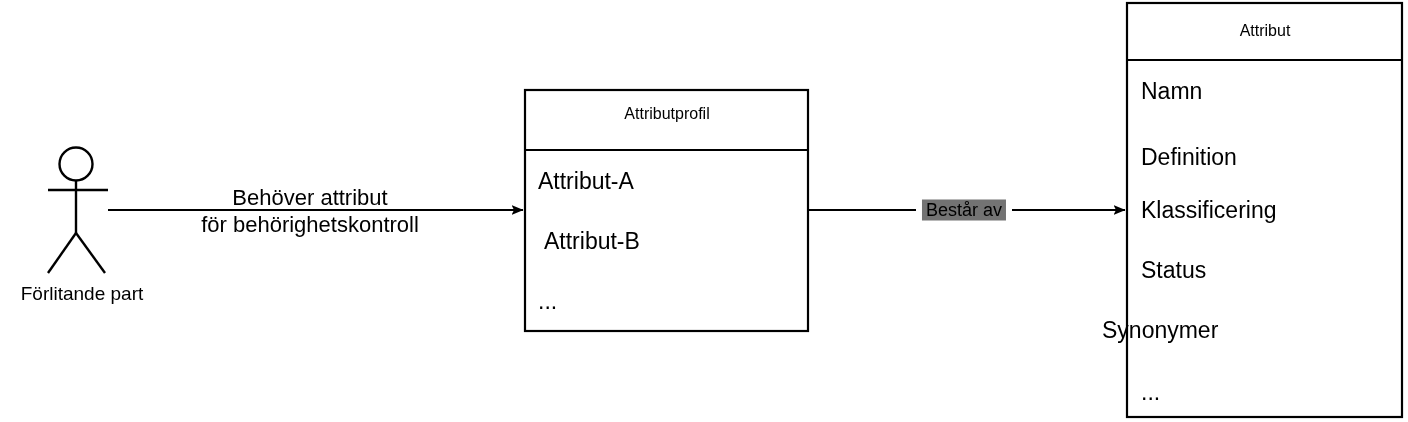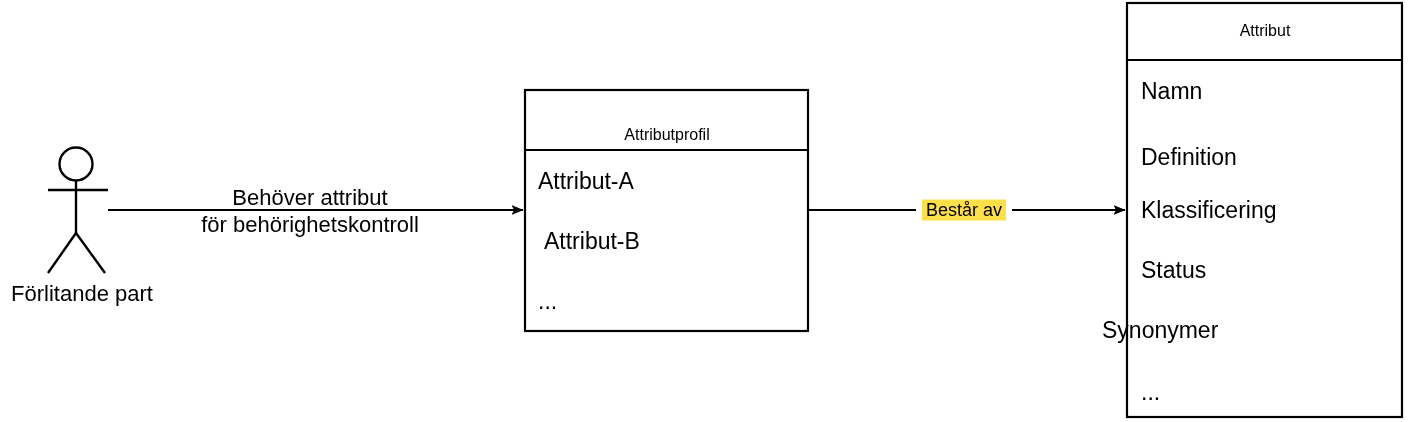--- a/index.html
+++ b/index.html
@@ -21,21 +21,21 @@
   .svg-layer {
     position: absolute;
     left: 0;
     top: 0;
     width: 1408px;
     height: 422px;
   }
   .txt {
     position: absolute;
     font-family: "Liberation Sans", sans-serif;
-    font-size: 22px;
+    font-size: 19px;
     line-height: 22px;
     color: #000000;
     white-space: nowrap;
   }
   .txt-center {
     transform: translateX(-50%);
     text-align: center;
   }
   .box-title {
     font-size: 16px;
@@ -47,21 +47,21 @@
     position: absolute;
     transform: translateX(-50%);
     text-align: center;
     font-size: 22px;
     line-height: 27px;
     white-space: nowrap;
   }
   .label-inline {
     position: absolute;
     transform: translate(-50%, -50%);
-    background: #fde047;
+    background: #737373;
     padding: 0 4px;
     font-size: 18px;
     white-space: nowrap;
   }
 </style>
 </head>
 <body>
 
 <div id="diagram-canvas">
 
@@ -102,21 +102,21 @@
 
   <div class="txt txt-center" style="left:82px; top:283px;">Förlitande part</div>
 
   <div class="label-block" style="left:310px; top:184px;">
     <div>Behöver attribut</div>
     <div>för behörighetskontroll</div>
   </div>
 
   <div class="label-inline" style="left:964px; top:210px;">Består av</div>
 
-  <div class="txt txt-center box-title" style="left:667px; top:124px;">Attributprofil</div>
+  <div class="txt txt-center box-title" style="left:667px; top:103px;">Attributprofil</div>
   <div class="txt row-label" style="left:538px; top:170px;">Attribut-A</div>
   <div class="txt row-label" style="left:544px; top:230px;">Attribut-B</div>
   <div class="txt row-label" style="left:538px; top:290px;">...</div>
 
   <div class="txt txt-center box-title" style="left:1265px; top:20px;">Attribut</div>
   <div class="txt row-label" style="left:1141px; top:80px;">Namn</div>
   <div class="txt row-label" style="left:1141px; top:146px;">Definition</div>
   <div class="txt row-label" style="left:1141px; top:199px;">Klassificering</div>
   <div class="txt row-label" style="left:1141px; top:259px;">Status</div>
   <div class="txt row-label" style="left:1102px; top:319px;">Synonymer</div>

